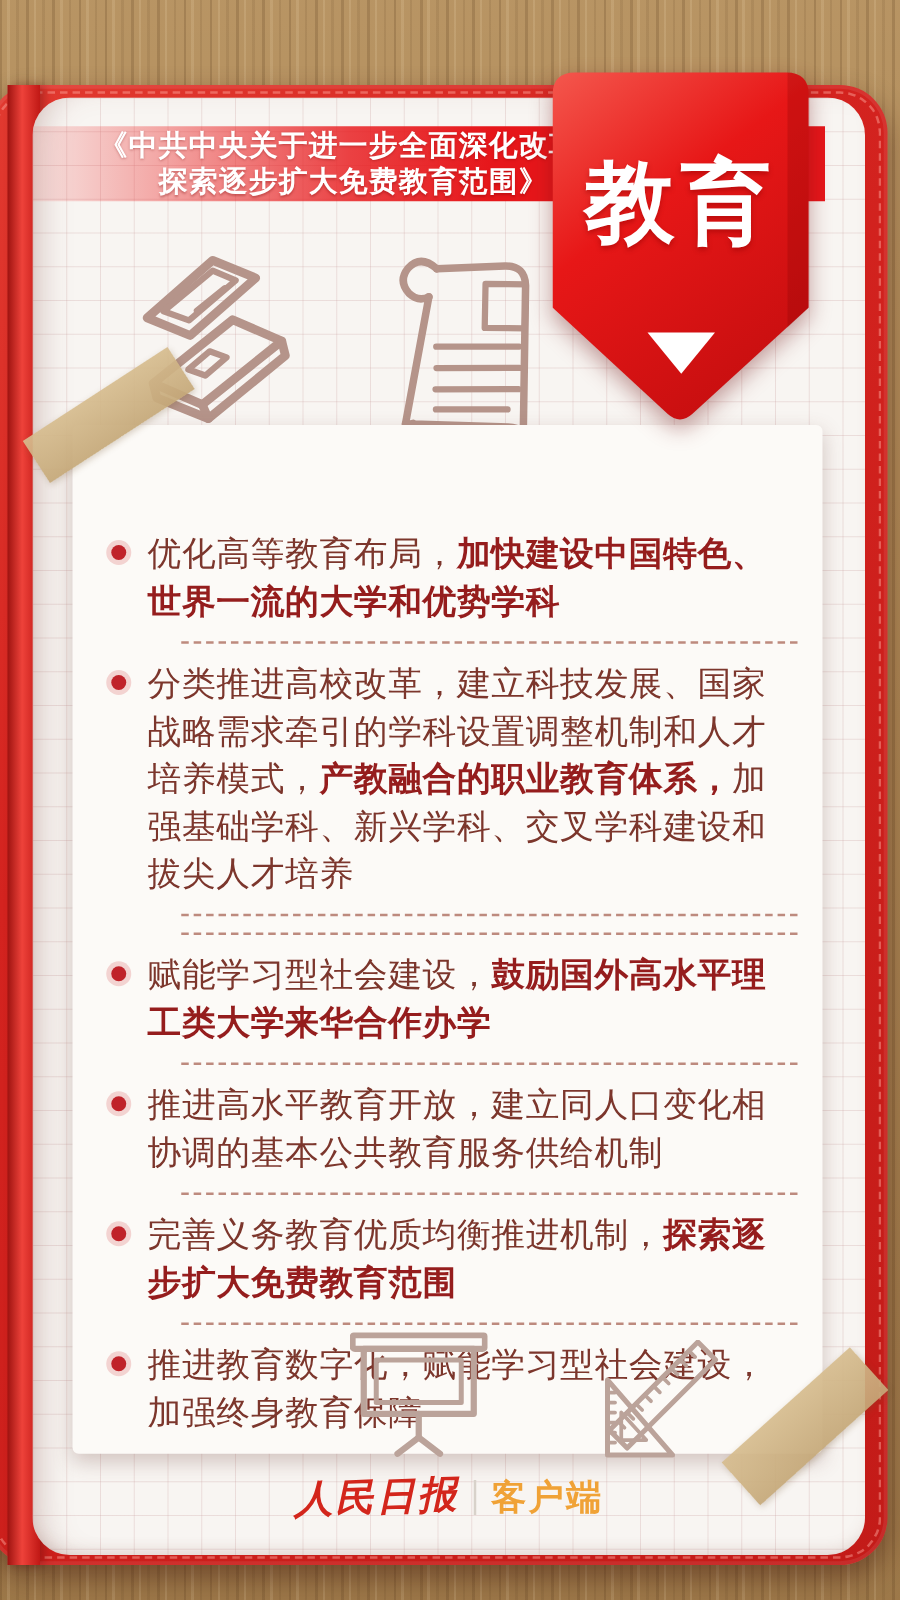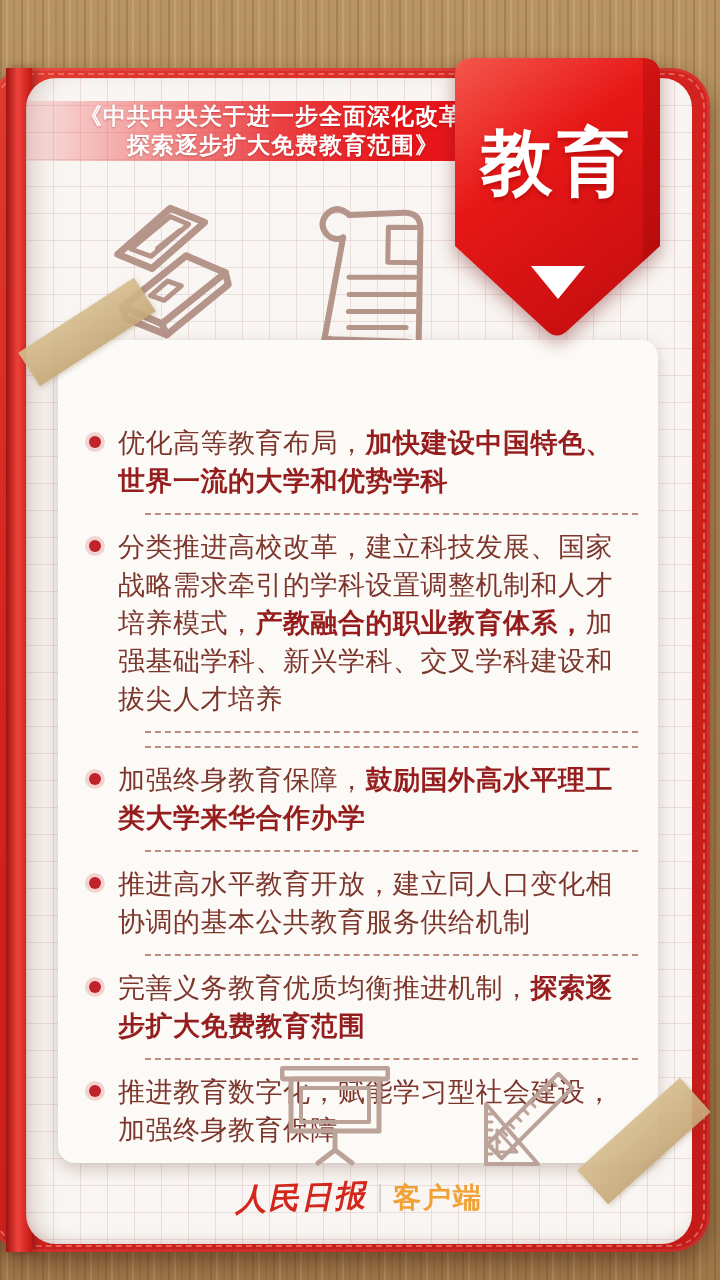--- a/index.html
+++ b/index.html
@@ -46,32 +46,32 @@
   .banner{
     position:absolute;left:26px;top:101px;width:634px;height:60px;
     background:linear-gradient(90deg,
       rgba(236,60,60,.10) 0%, rgba(236,50,50,.40) 16%,
       rgba(232,25,28,.82) 40%, #e6161a 58%, #e6161a 100%);
     display:flex;flex-direction:column;justify-content:center;
     padding-right:120px;box-sizing:border-box;
   }
   .banner p{margin:0;text-align:center;color:#fff;font-weight:700;font-size:23px;line-height:29px;letter-spacing:1px;text-shadow:0 1px 2px rgba(120,0,0,.35);}
   
-  .ribbon{position:absolute;left:455px;top:50px;width:205px;height:295px;filter:drop-shadow(0 7px 9px rgba(110,15,15,.40));}
+  .ribbon{position:absolute;left:442px;top:50px;width:205px;height:295px;filter:drop-shadow(0 7px 9px rgba(110,15,15,.40));}
   .ribbon-label{
     position:absolute;left:0;top:76px;width:205px;text-align:center;
     color:#fff;font-size:72px;font-weight:900;letter-spacing:5px;line-height:1;
     text-shadow:0 3px 4px rgba(140,0,0,.45);
   }
   
   .deco{position:absolute;}
   
   .card{
     position:absolute;left:58px;top:340px;width:600px;height:823px;
-    background:#fcfaf7;border-radius:17px;
+    background:#fcfaf7;border-radius:5px;
     box-shadow:0 6px 16px rgba(110,70,60,.28);
     box-sizing:border-box;padding:84px 20px 0 27px;
   }
   .item{display:flex;align-items:flex-start;}
   .bullet{
     flex:0 0 20px;width:20px;height:20px;border-radius:50%;
     background:#f3d3d1;margin:8px 13px 0 0;position:relative;
   }
   .bullet:after{content:"";position:absolute;left:4px;top:4px;width:12px;height:12px;border-radius:50%;background:#c0232a;}
   .item-text{
@@ -144,21 +144,21 @@
       </div>
       <div class="sep"></div>
       <div class="item">
         <span class="bullet"></span>
         <p class="item-text"><span>分类推进高校改革，建立科技发展、国家战略需求牵引的学科设置调整机制和人才培养模式，</span><span class="b">产教融合的职业教育体系，</span><span>加强基础学科、新兴学科、交叉学科建设和拔尖人才培养</span></p>
       </div>
       <div class="sep"></div>
       <div class="sep"></div>
       <div class="item">
         <span class="bullet"></span>
-        <p class="item-text"><span>加强终身教育保障，</span><span class="b">鼓励国外高水平理工类大学来华合作办学</span></p>
+        <p class="item-text"><span>赋能学习型社会建设，</span><span class="b">鼓励国外高水平理工类大学来华合作办学</span></p>
       </div>
       <div class="sep"></div>
       <div class="item">
         <span class="bullet"></span>
         <p class="item-text"><span>推进高水平教育开放，建立同人口变化相协调的基本公共教育服务供给机制</span></p>
       </div>
       <div class="sep"></div>
       <div class="item">
         <span class="bullet"></span>
         <p class="item-text"><span>完善义务教育优质均衡推进机制，</span><span class="b">探索逐步扩大免费教育范围</span></p>

